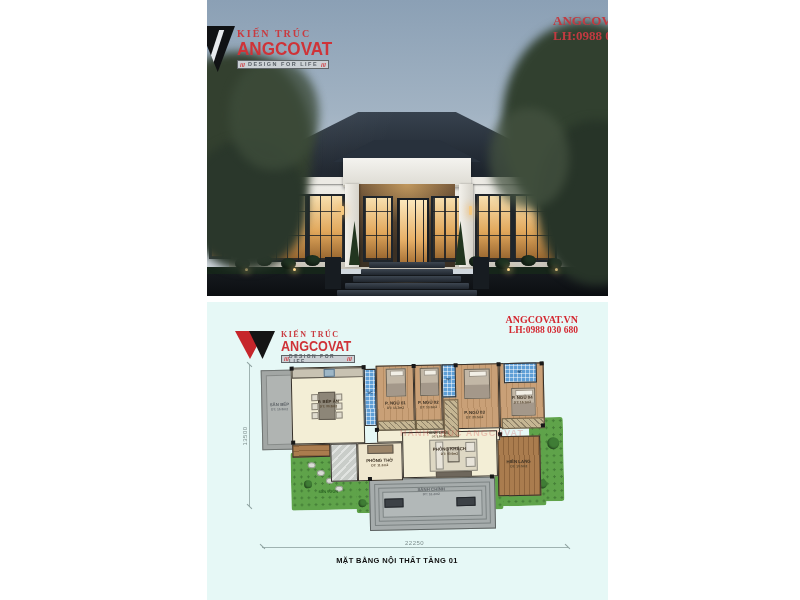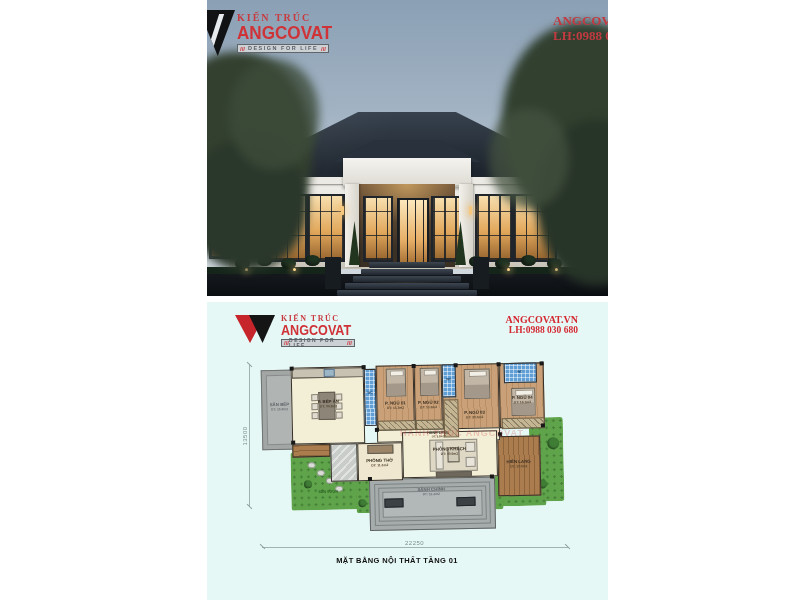--- a/index.html
+++ b/index.html
@@ -23,21 +23,21 @@
   .ground{position:absolute;left:0;top:274px;width:401px;height:22px;background:linear-gradient(180deg,#15191d,#0b0e11);}
   .lawnstrip{position:absolute;top:267px;height:15px;background:#16251a;}
   .bush{position:absolute;width:15px;height:11px;border-radius:50%;background:#1f3322;box-shadow:inset 2px -2px 4px rgba(0,0,0,.5);}
   .glight{position:absolute;width:3px;height:3px;border-radius:50%;background:#ffd98e;box-shadow:0 0 6px 2px rgba(255,205,130,.5);}
   .step{position:absolute;height:6px;background:linear-gradient(180deg,#3d4651,#20262e);border-radius:1px;}
   .planter{position:absolute;top:257px;width:16px;height:32px;background:#171c21;}
   .topiary{position:absolute;width:13px;height:44px;background:#22351f;clip-path:polygon(50% 0,92% 100%,8% 100%);filter:blur(.4px);}
   .refl{position:absolute;left:150px;top:279px;width:100px;height:10px;background:linear-gradient(90deg,transparent,rgba(240,200,140,.13),transparent);}
   
   .p-contact{position:absolute;left:346px;top:13px;width:150px;white-space:nowrap;color:#c13a41;font-family:"Liberation Serif",serif;font-weight:bold;font-size:13px;line-height:15px;}
-  .logo{position:absolute;display:block;}
+  .logo{position:absolute;display:block;margin-top:16px;}
   .lg-tri-black{position:absolute;background:#101214;clip-path:polygon(0 0,100% 0,52% 100%);}
   .lg-slash{position:absolute;background:#e7ebee;transform:skewX(-18deg);}
   .lg-kt{font-family:"Liberation Serif",serif;color:#c93a3f;letter-spacing:2px;font-weight:bold;}
   .lg-name{font-weight:bold;color:#cf3338;transform:scaleX(.9);transform-origin:left;line-height:1;}
   .lg-bar{background:#ccd1d5;border:1px solid #5f6568;display:flex;justify-content:space-between;align-items:center;padding:0 2px;box-sizing:border-box;}
   .lg-bar .sl{color:#cf3338;font-size:6px;font-weight:bold;line-height:1;}
   .lg-bar .tg{font-size:5.5px;color:#585f66;letter-spacing:1.5px;font-weight:bold;line-height:1;}
   
   .panel{position:absolute;left:207px;top:302px;width:401px;height:298px;background:#e6f8f6;overflow:hidden;}
   .pc-line1{font-size:10px;}

